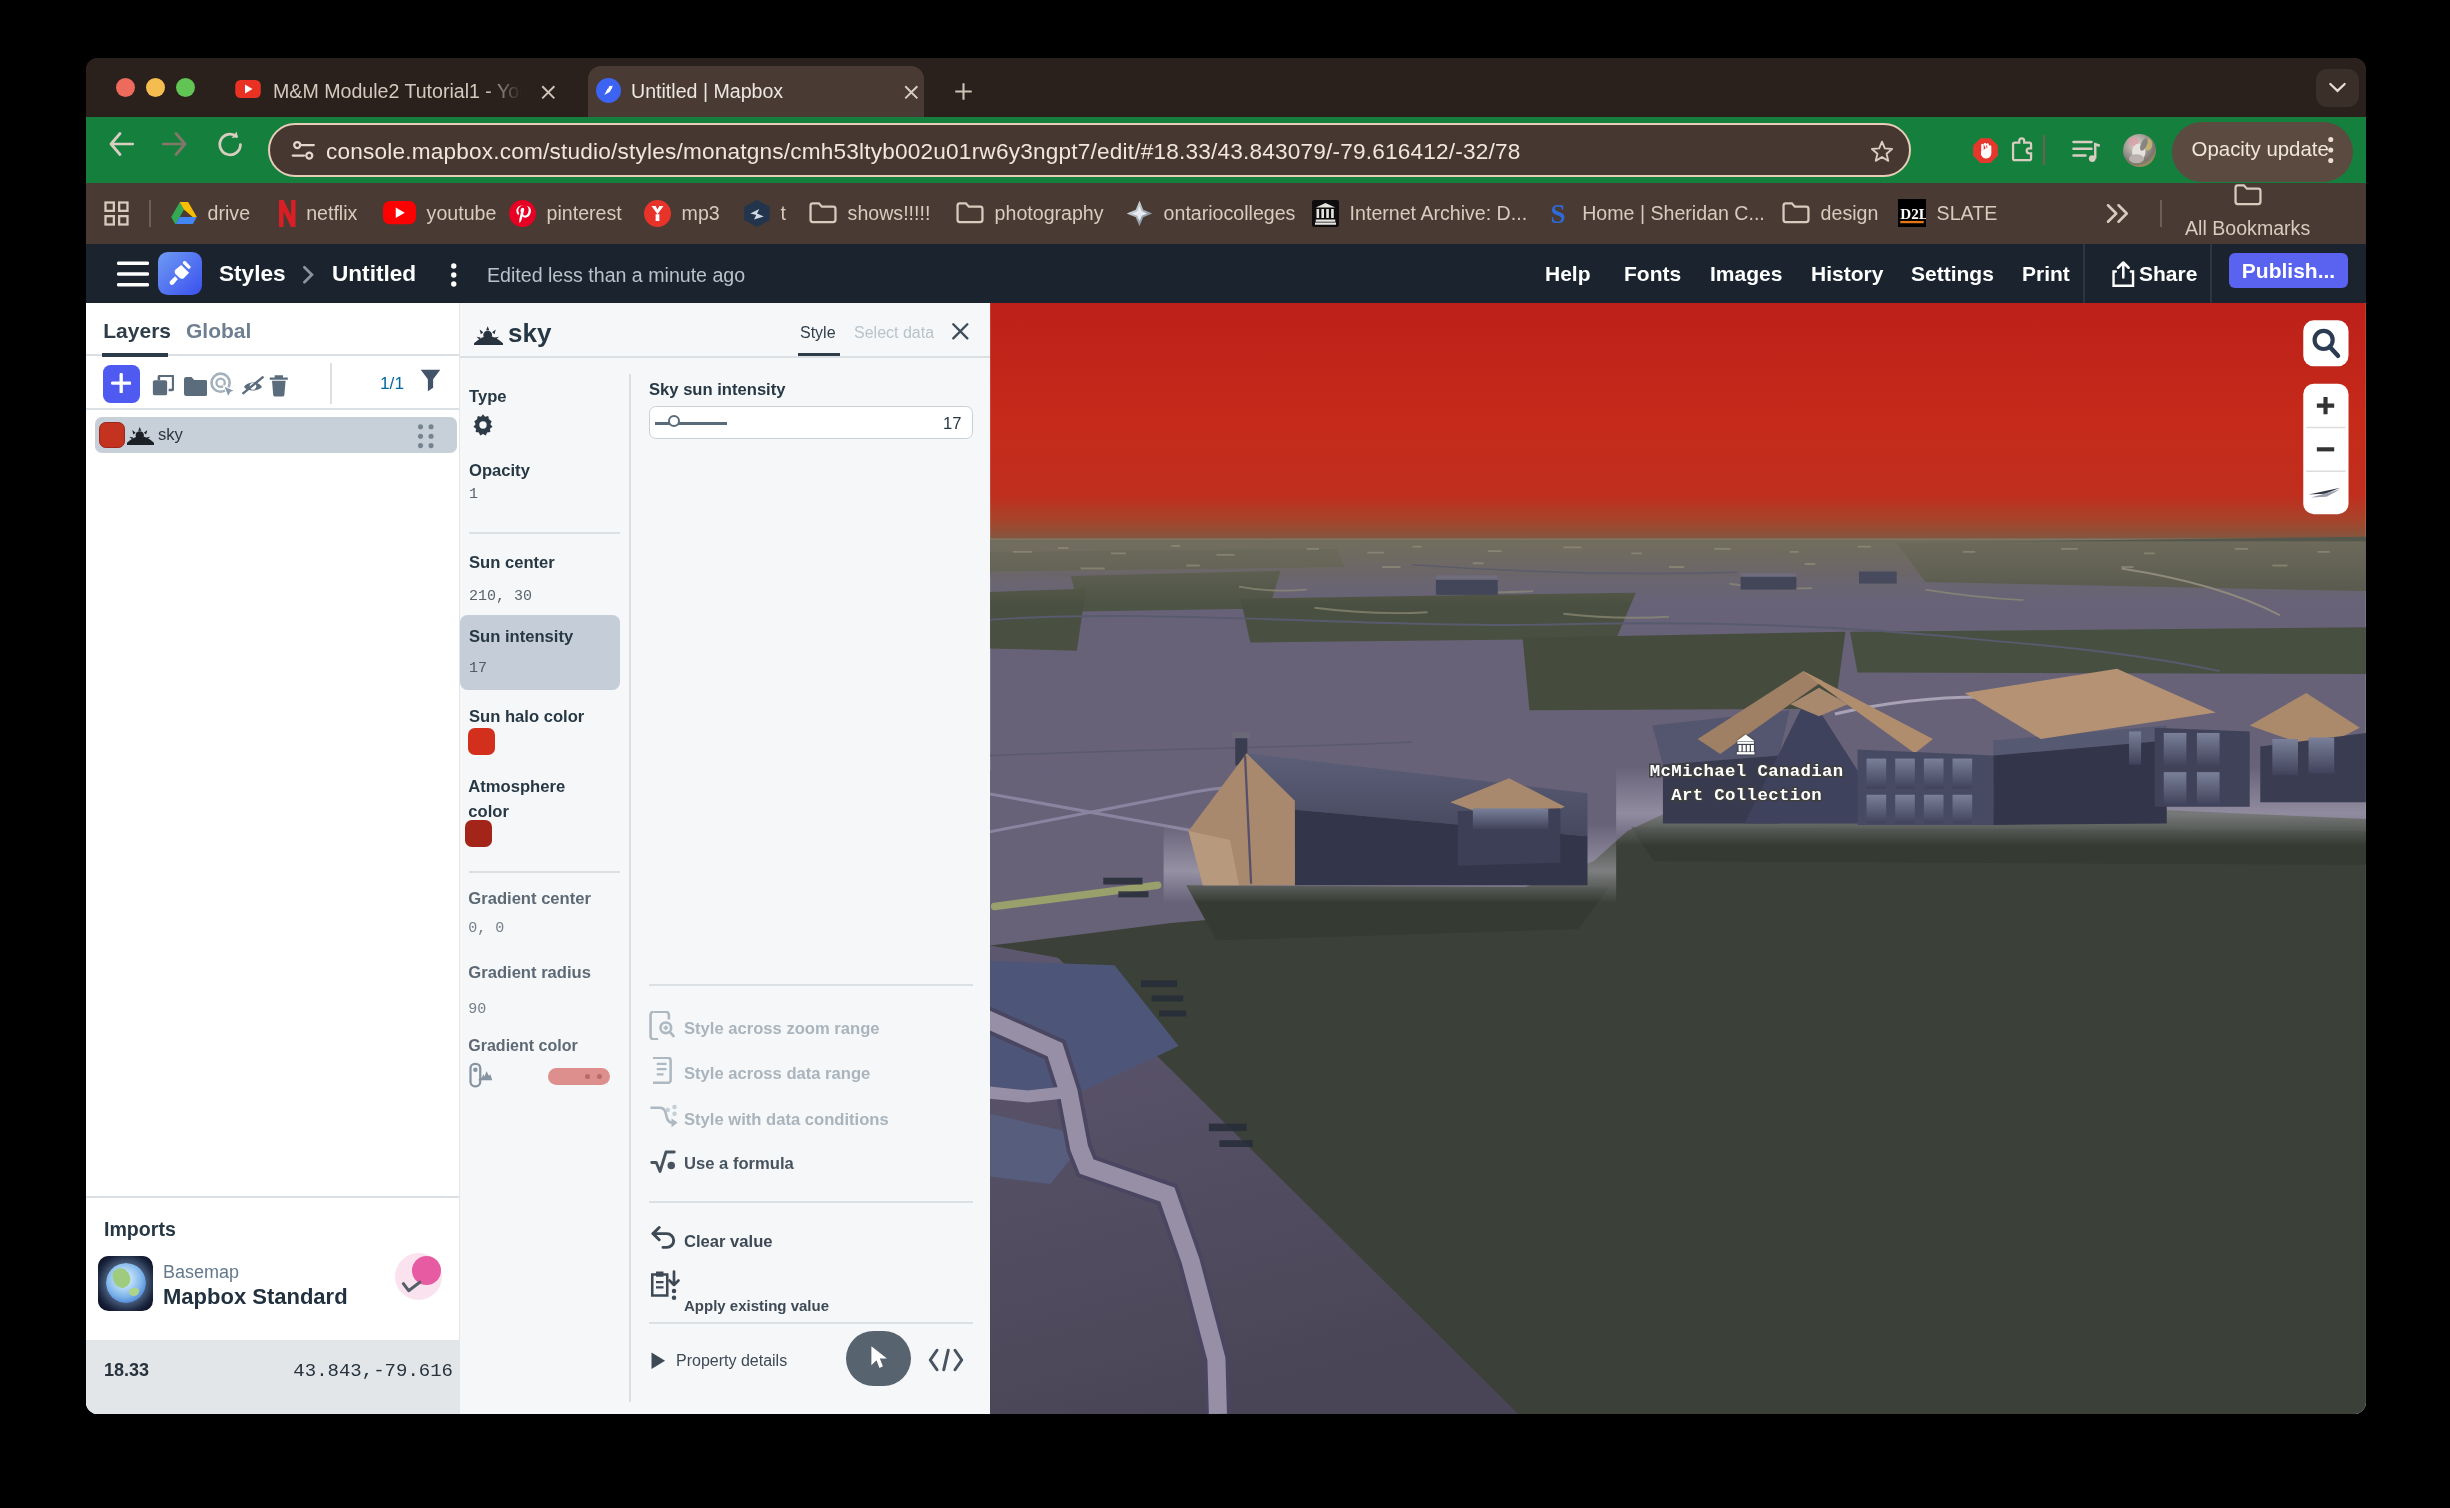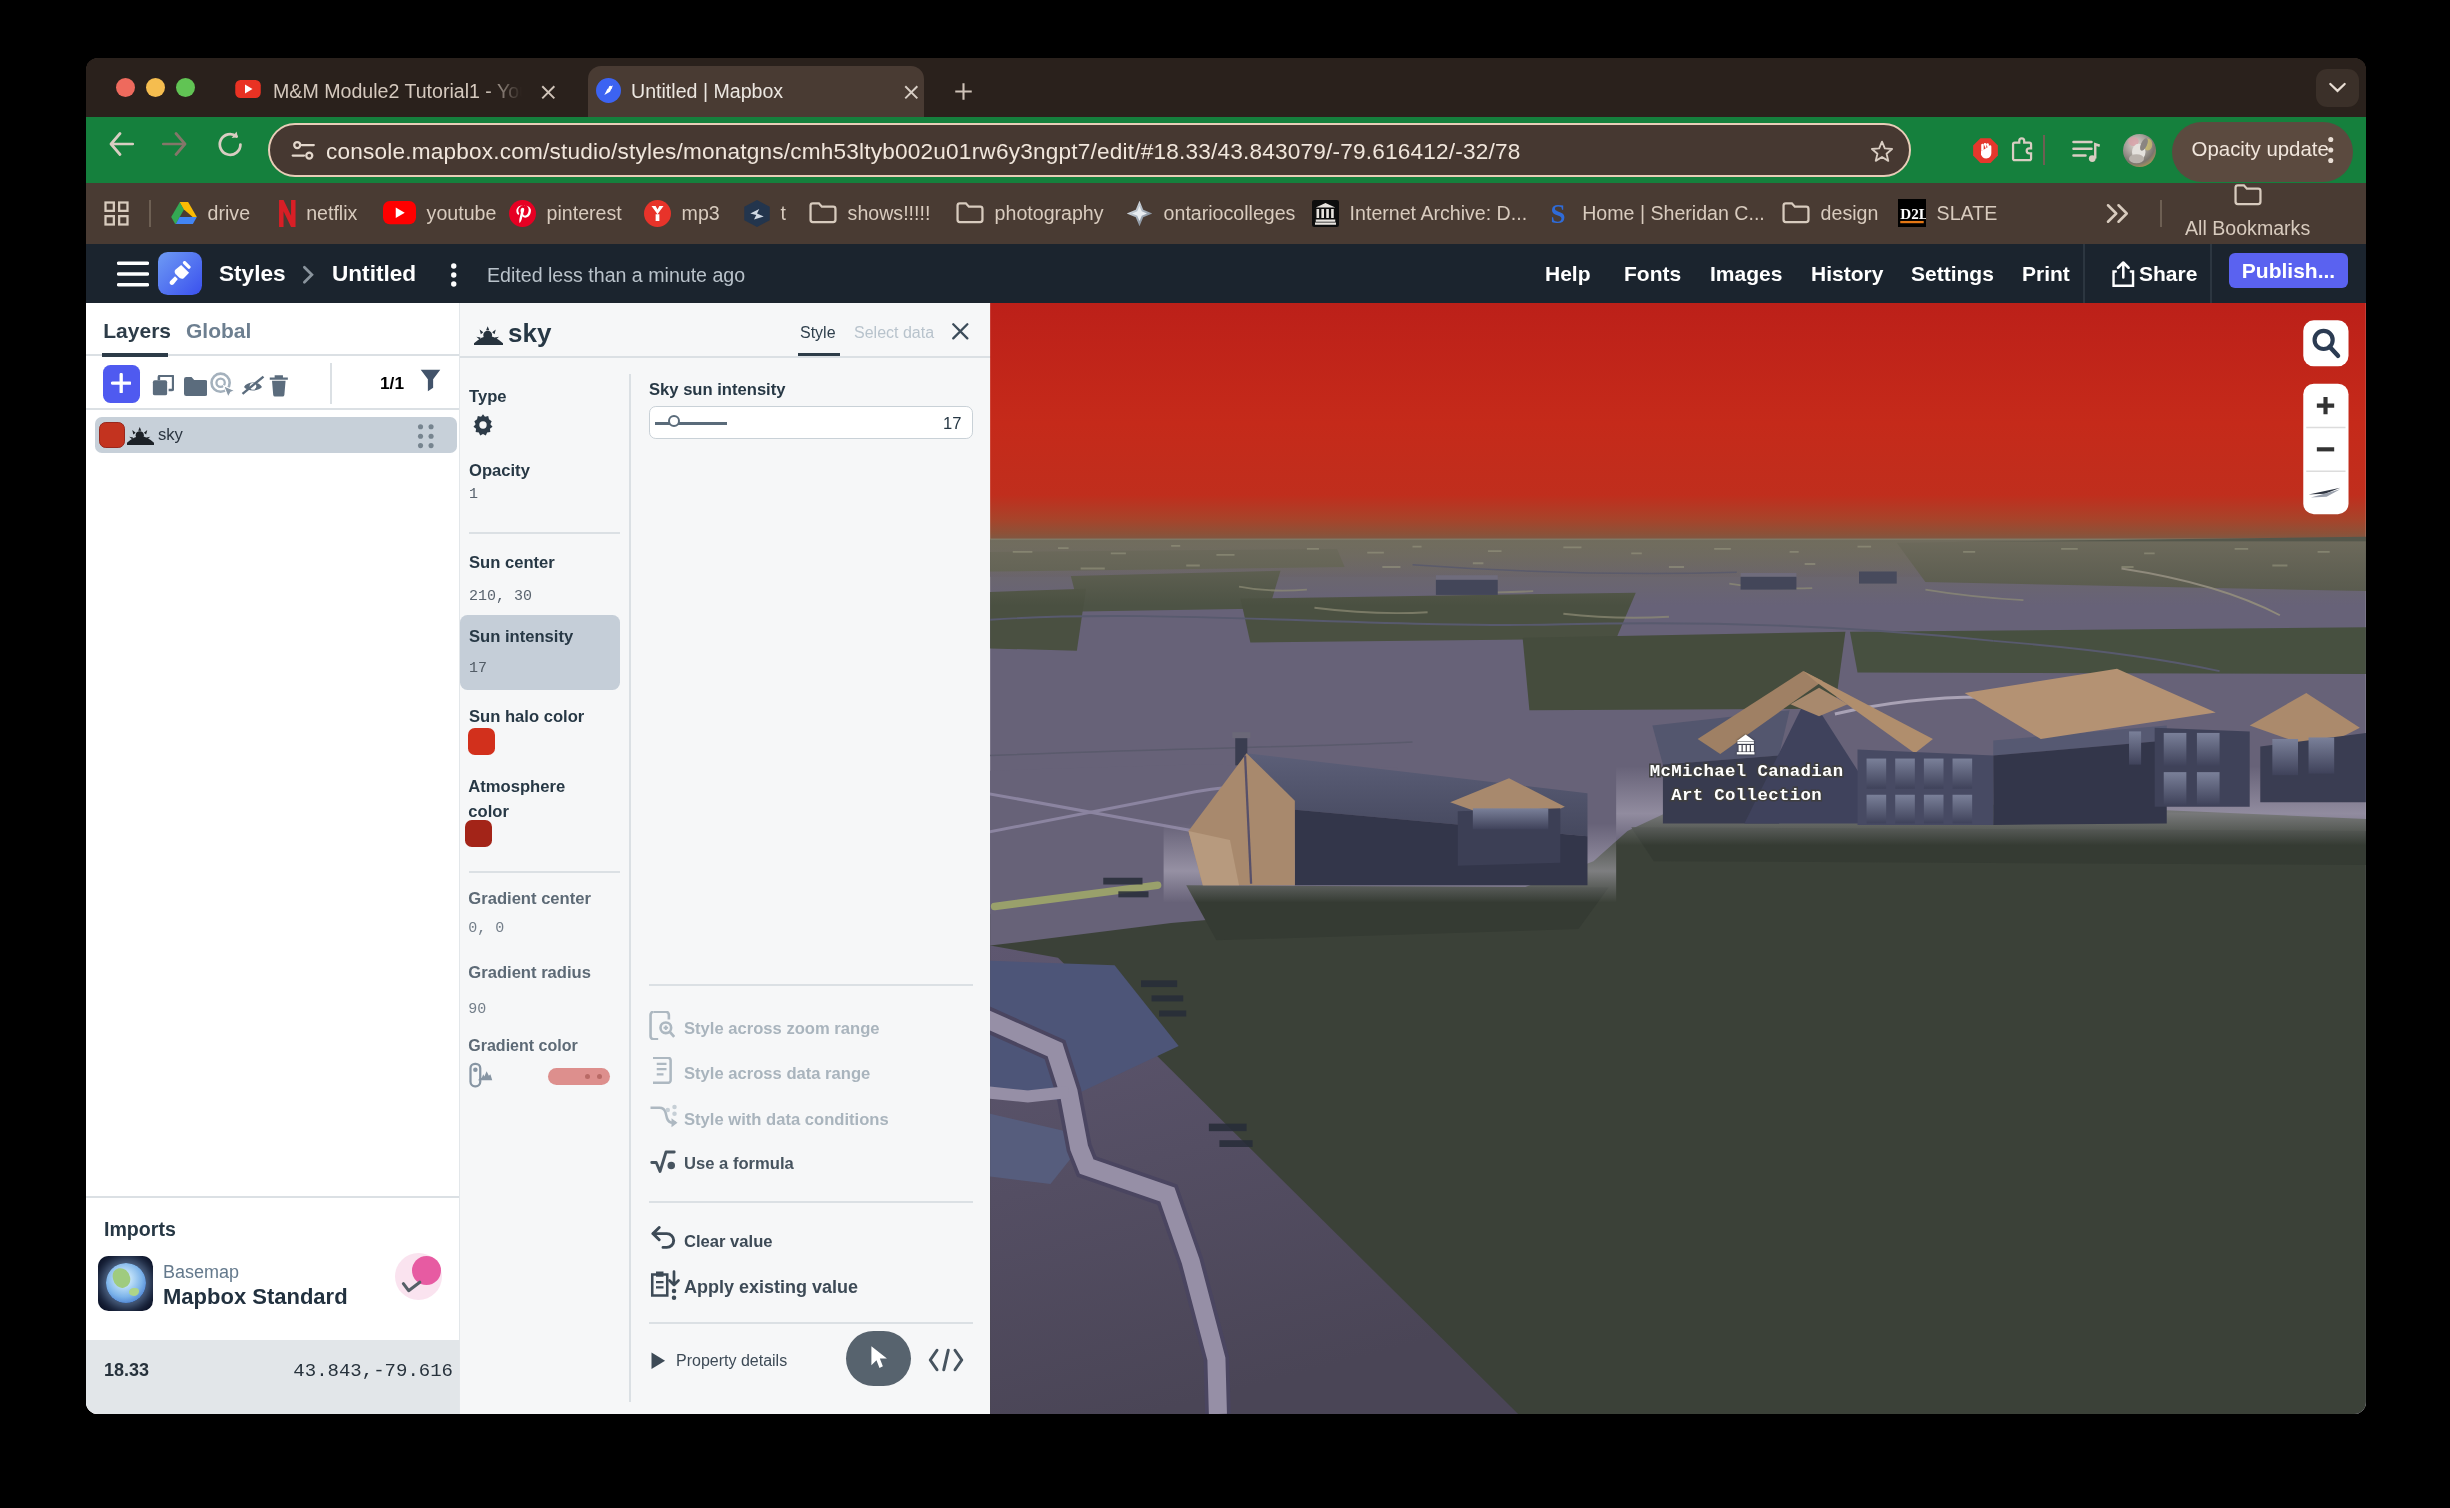--- a/index.html
+++ b/index.html
@@ -321,21 +321,21 @@
         </svg>
   <svg class="abs" style="left:155px;top:72px" width="24" height="20.4" viewBox="0 0 32 27">
           <path d="M2 25 L30 2" stroke="#5b6c7d" stroke-width="3.2"></path>
           <path d="M4 16 C8 8 24 8 28 16 C24 22 8 22 4 16 Z M16 10.5 a4.5 4.5 0 1 0 0 9 a4.5 4.5 0 0 0 0-9" fill="#5b6c7d" fill-rule="evenodd"></path>
         </svg>
   <svg class="abs" style="left:183px;top:71px" width="19.6" height="22.6" viewBox="0 0 26 30">
           <path d="M1 6 H25 M9 6 V3 h8 v3" stroke="#5b6c7d" stroke-width="3" fill="none"></path>
           <path d="M4 9 h18 l-1.6 19 a2.4 2.4 0 0 1-2.4 2 H8 a2.4 2.4 0 0 1-2.4-2 Z" fill="#5b6c7d"></path>
         </svg>
   <div class="divv" style="left:244px;top:60px;height:41px;"></div>
-  <div class="abs" style="left:294px;top:70px;font-size:17.3px;font-weight:700;color:#000000;">1/1</div>
+  <div class="abs" style="left:294px;top:70px;font-size:17.3px;font-weight:400;color:#0369a1;">1/1</div>
   <svg class="abs" style="left:334px;top:66px" width="21" height="22.6" viewBox="0 0 28 30">
           <path d="M1 1 H27 L17.5 13.5 V25 L10.5 29.5 V13.5 Z" fill="#42536a"></path>
         </svg>
   <div class="divh" style="left:0;top:105px;width:373px;"></div>
   <div class="abs" style="left:9px;top:114px;width:362px;height:36px;background:#c7d0d9;border-radius:6.8px;"></div>
   <div class="abs" style="left:13px;top:119px;width:26px;height:26px;background:#c3331f;border:1.9px solid #99271c;border-radius:6.8px;"></div>
   <svg class="abs" style="left:41px;top:121px" width="27" height="21" viewBox="0 0 36 28">
           <g fill="#1c2127">
             <path d="M0 28 v-3 q10 -9 18 -9 q8 0 18 9 v3 Z"></path>
             <circle cx="17" cy="15" r="5.5"></circle>
@@ -460,21 +460,21 @@
         </svg>
   <div class="abs" style="left:224px;top:929px;font-size:16.6px;font-weight:700;color:#3d4a56;">Clear value</div>
   <svg class="abs" style="left:189px;top:967px" width="32" height="30" viewBox="0 0 42 40">
           <path d="M4 6 h20 v28 H4 Z" fill="none" stroke="#3d4a56" stroke-width="3.4"></path>
           <path d="M9 2 h10 v7 H9 Z" fill="#3d4a56"></path>
           <path d="M9 16 h10 M9 23 h10" stroke="#3d4a56" stroke-width="3"></path>
           <path d="M33 2 v18 m0 0 l-6-6 m6 6 l6-6" stroke="#3d4a56" stroke-width="3.6" fill="none" stroke-linecap="round"></path>
           <circle cx="33" cy="28" r="3" fill="#3d4a56"></circle>
           <circle cx="33" cy="37" r="3" fill="#3d4a56"></circle>
         </svg>
-  <div class="abs" style="left:224px;top:974px;font-size:18px;font-weight:700;color:#3d4a56;">Apply existing value</div>
+  <div class="abs" style="left:224px;top:994px;font-size:15px;font-weight:700;color:#3d4a56;">Apply existing value</div>
   <div class="divh" style="left:189px;top:1019px;width:324px;"></div>
   <svg class="abs" style="left:190px;top:1048px" width="16.6" height="19.6" viewBox="0 0 22 26">
           <path d="M2 2 L20 13 L2 24 Z" fill="#3d4a56"></path>
         </svg>
   <div class="abs" style="left:216px;top:1049px;font-size:16px;color:#3d4a56;">Property details</div>
   <div class="abs" style="left:386px;top:1028px;width:65px;height:55px;border-radius:28px;background:#57636e;"></div>
   <svg class="abs" style="left:410px;top:1042px" width="19.6" height="27" viewBox="0 0 26 36">
           <path d="M2 2 V30 L9.5 22.5 L14 34 L19 31.5 L14.5 20 H25 Z" fill="#fff" transform="scale(.9)"></path>
         </svg>
   <svg class="abs" style="left:468px;top:1044px" width="36" height="26" viewBox="0 0 48 34">

